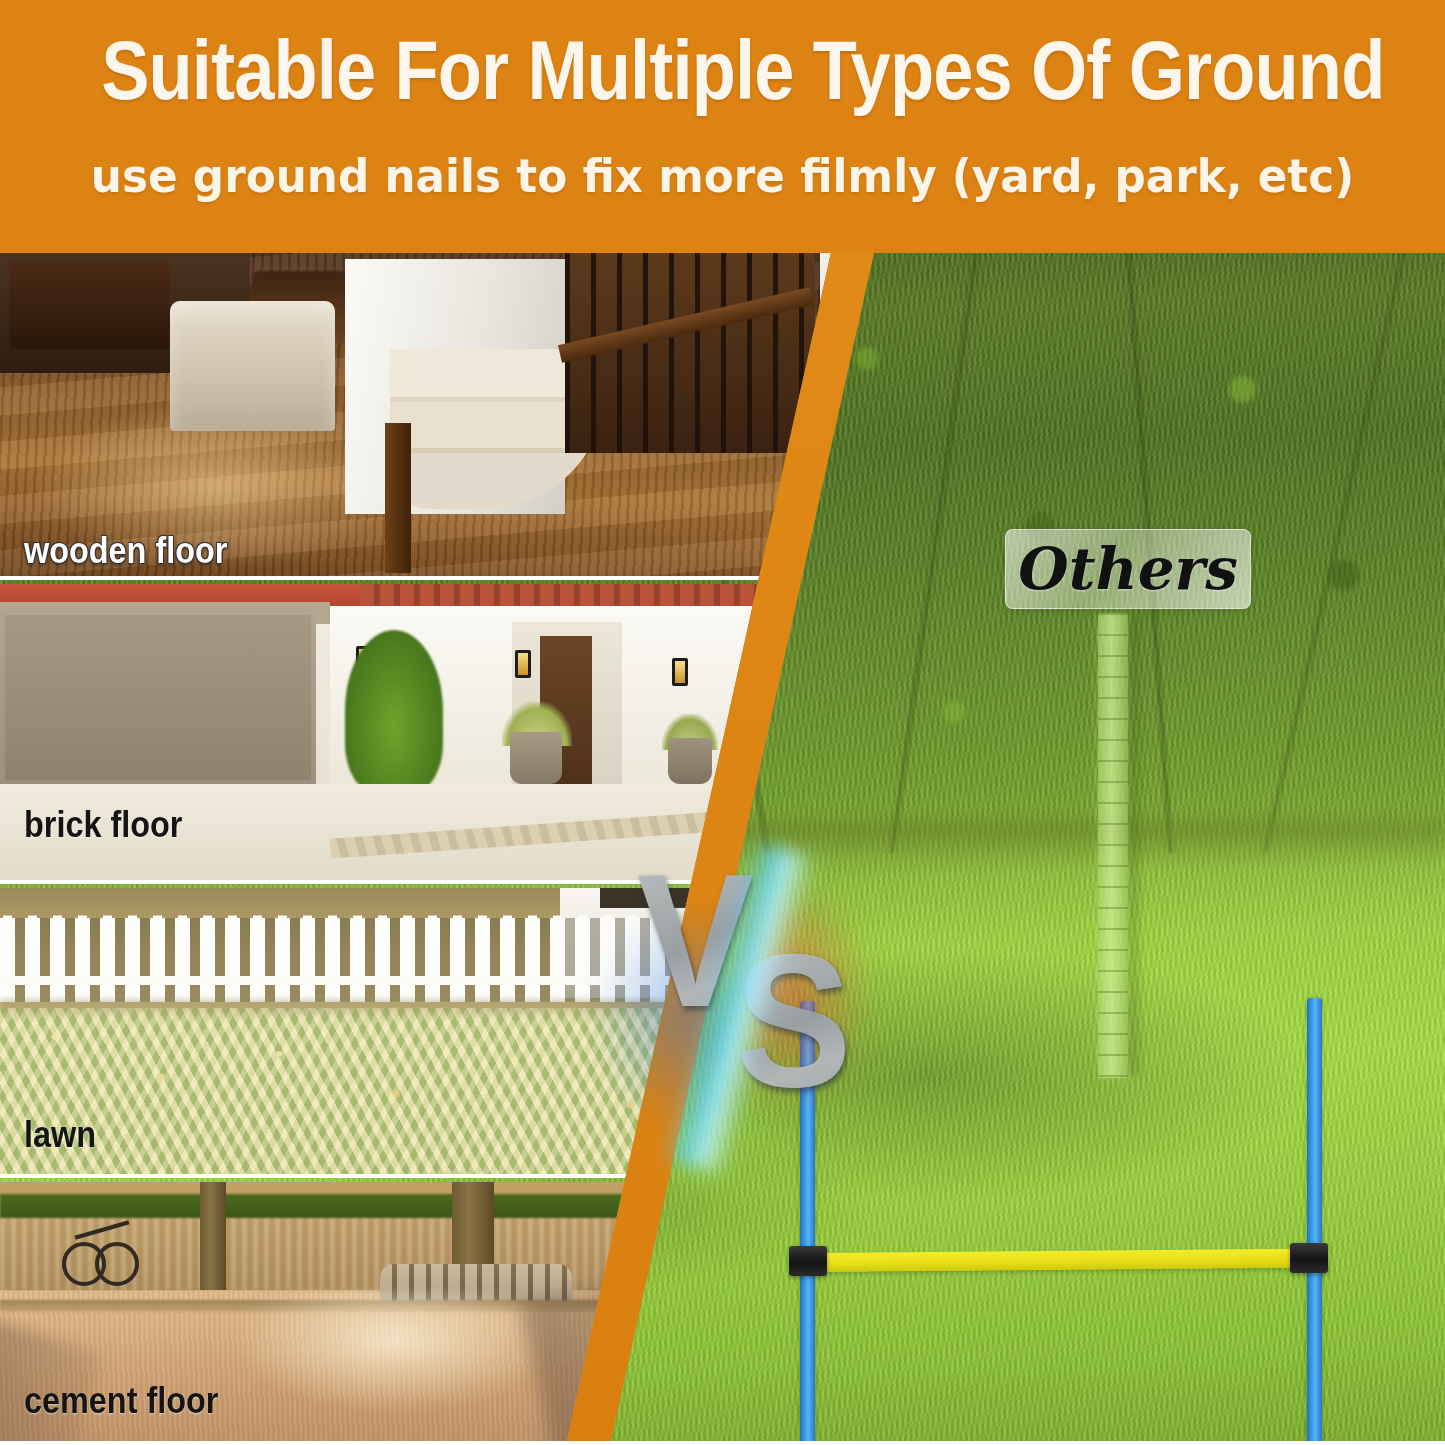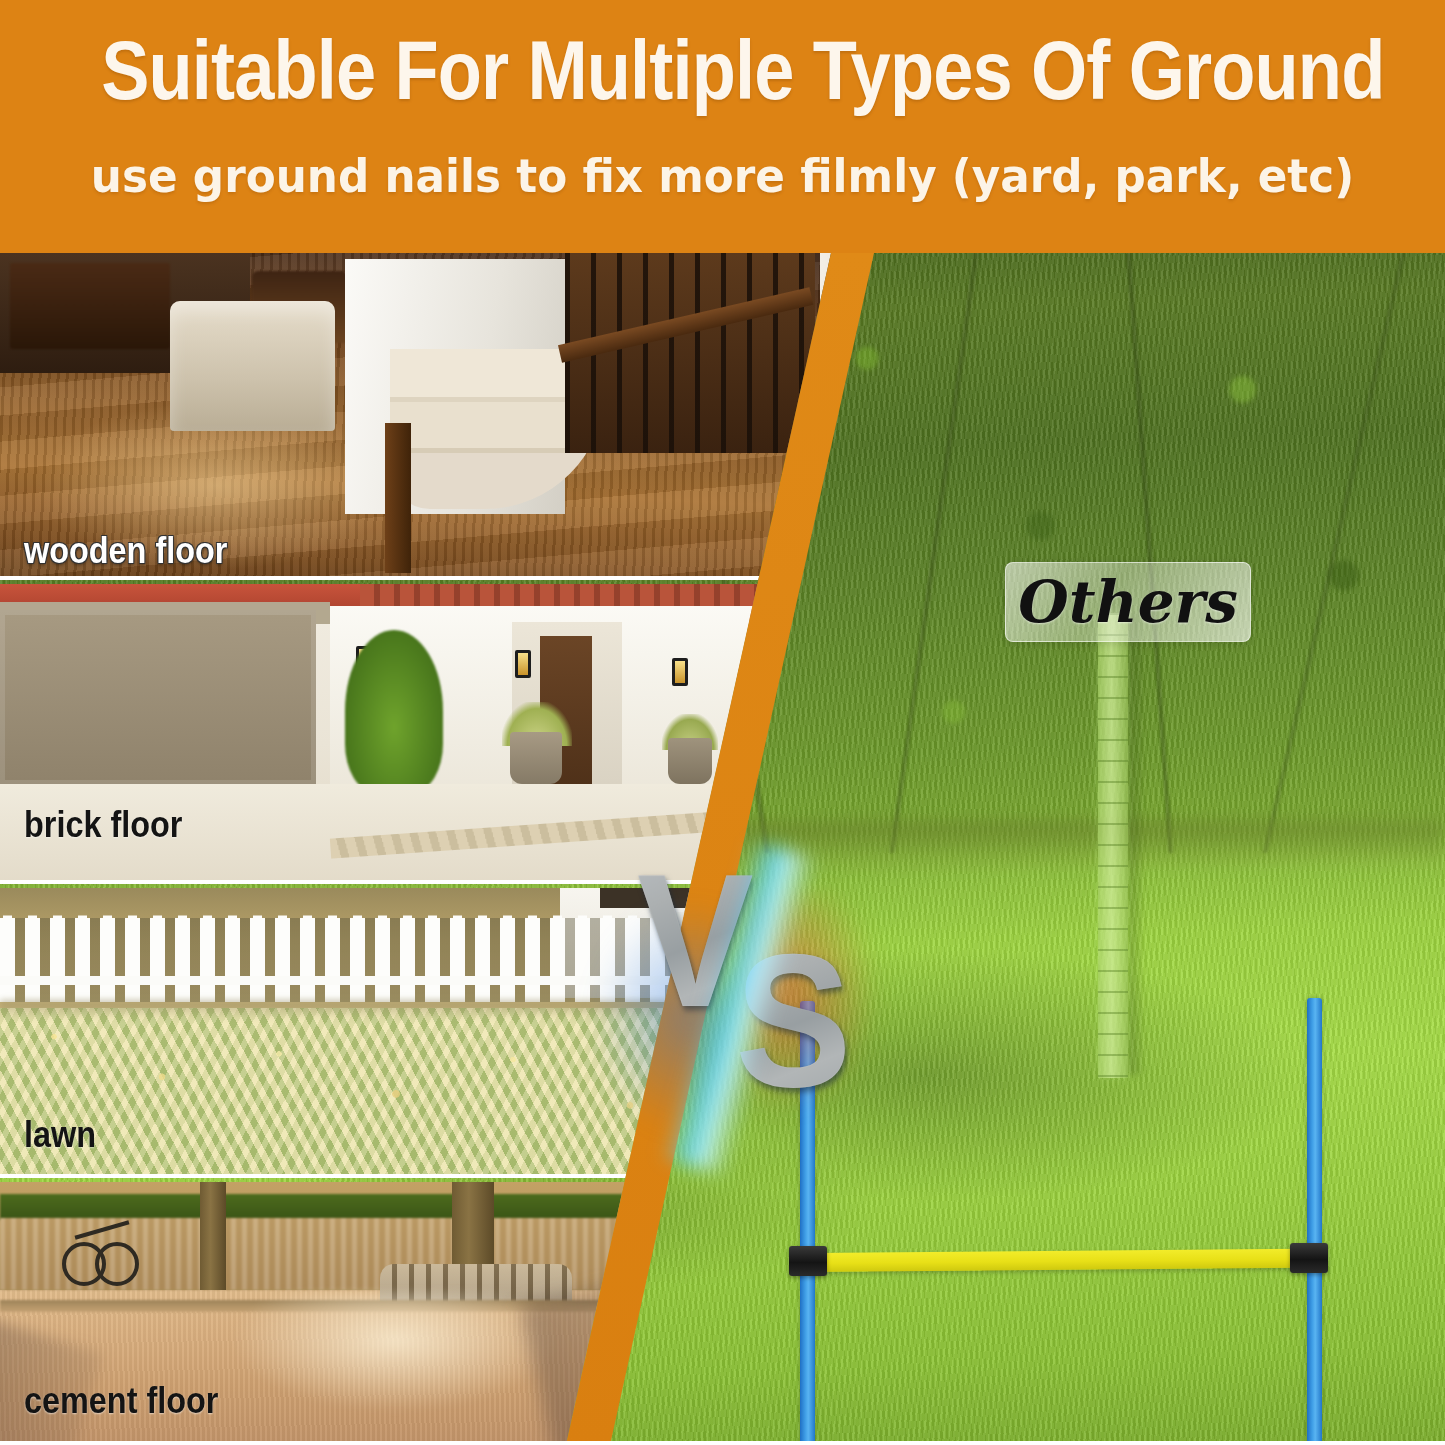--- a/index.html
+++ b/index.html
@@ -345,21 +345,21 @@
     box-shadow:0 2px 8px rgba(0,0,0,0.14);
   }
   .badge span {
     font-family:"DejaVu Serif", serif;
     font-weight:bold; font-style:italic;
     color:#111111;
     text-shadow:0 1px 2px rgba(255,255,255,0.5);
   }
   #badge-ours   { left:276px;  top:272px; width:277px; height:85px; }
   #badge-ours span   { font-size:62px; }
-  #badge-others { left:1005px; top:276px; width:246px; height:80px;margin-top:33px; }
+  #badge-others { left:1005px; top:276px; width:246px; height:80px; }
   #badge-others span { font-size:58px; }
 
   
   #vs-wrap {
     position:absolute; left:612px; top:610px; width:260px; height:290px; z-index:25;
   }
   #vs-glow-blue {
     position:absolute; left:92px; top:-20px; width:70px; height:330px;
     background:linear-gradient(90deg, rgba(40,170,255,0) 0%, rgba(90,210,255,0.85) 45%, rgba(190,245,255,0.95) 55%, rgba(40,170,255,0) 100%);
     transform:rotate(16deg); filter:blur(9px);

